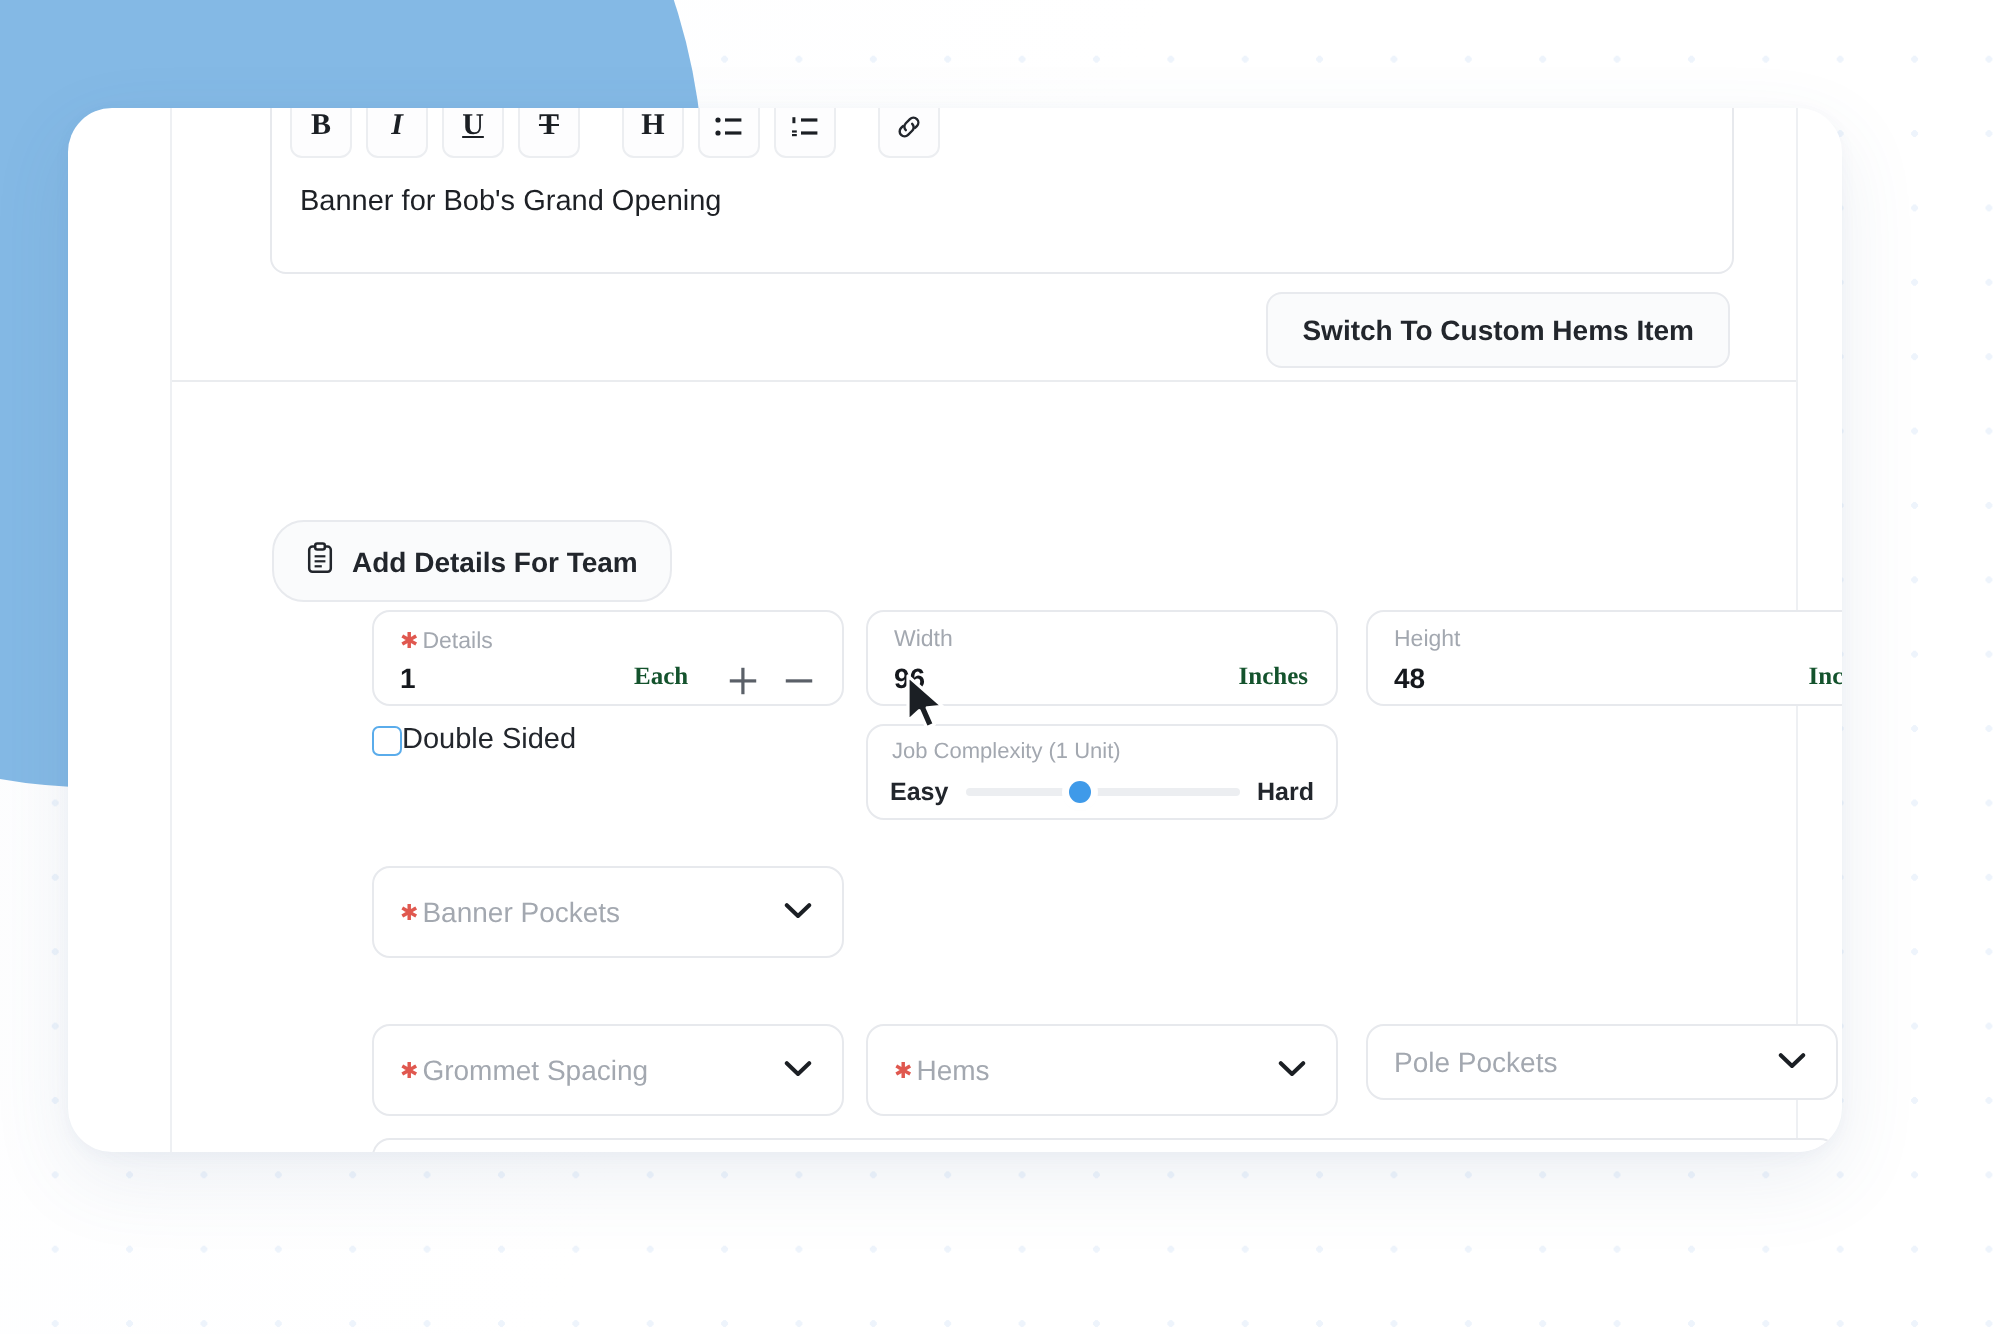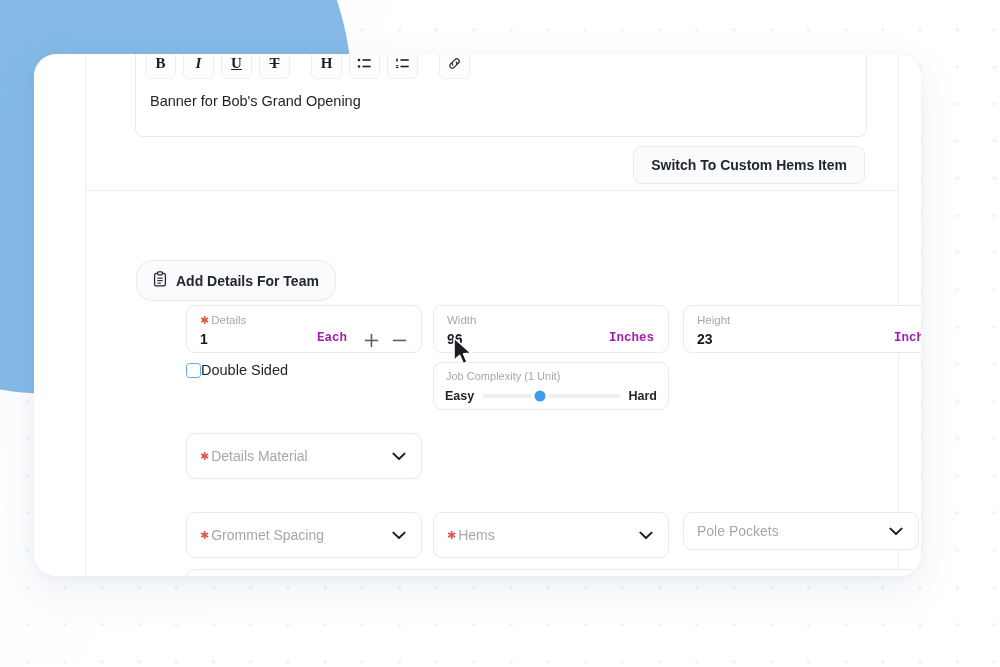--- a/index.html
+++ b/index.html
@@ -197,22 +197,22 @@
     font-weight: 700;
     color: #15181d;
     font-family: "Liberation Sans", sans-serif;
   }
   .f-unit {
     position: absolute;
     right: 14px;
     top: 25px;
     font-size: 12.5px;
     font-weight: 700;
-    color: #a21caf;
-    font-family: Liberation Mono, monospace;
+    color: #14532d;
+    font-family: Liberation Serif, serif;
   }
   .stepper {
     position: absolute;
     top: 22px;
     display: flex;
     align-items: center;
     gap: 0;
   }
   .step-btn {
     width: 28px; height: 24px;
@@ -445,21 +445,21 @@
         </div>
 
         <div class="field" style="left:347px; top:114px; width:236px; height:48px;">
           <div class="f-label">Width</div>
           <div class="f-value">96</div>
           <div class="f-unit">Inches</div>
         </div>
 
         <div class="field" style="left:597px; top:114px; width:271px; height:48px;">
           <div class="f-label">Height</div>
-          <div class="f-value">23</div>
+          <div class="f-value">48</div>
           <div class="f-unit">Inches</div>
         </div>
 
         <div class="checkbox-row">
           <div class="cbox"></div>
           <div class="cbox-label">Double Sided</div>
         </div>
 
         <div class="slider-box">
           <div class="sl-label">Job Complexity (1 Unit)</div>
@@ -468,21 +468,21 @@
             <div class="sl-track">
               <div class="sl-thumb" id="slider-thumb" style="left: 42%;"></div>
             </div>
             <div class="sl-end">Hard</div>
           </div>
         </div>
 
         <div class="select" style="left:100px; top:242px; width:236px; height:46px;">
           <span class="sel-text">
             <span class="req">✱</span>
-              <span>Details Material</span>
+              <span>Banner Pockets</span>
           </span>
           <span class="chev">
             <svg width="14" height="9" viewBox="0 0 14 9" aria-hidden="true">
               <path d="M1.4 1.6 L7 7 L12.6 1.6" fill="none" stroke="#1b1f24" stroke-width="2" stroke-linecap="round" stroke-linejoin="round"></path>
             </svg>
           </span>
         </div>
 
         <div class="select" style="left:100px; top:321px; width:236px; height:46px;">
           <span class="sel-text">

